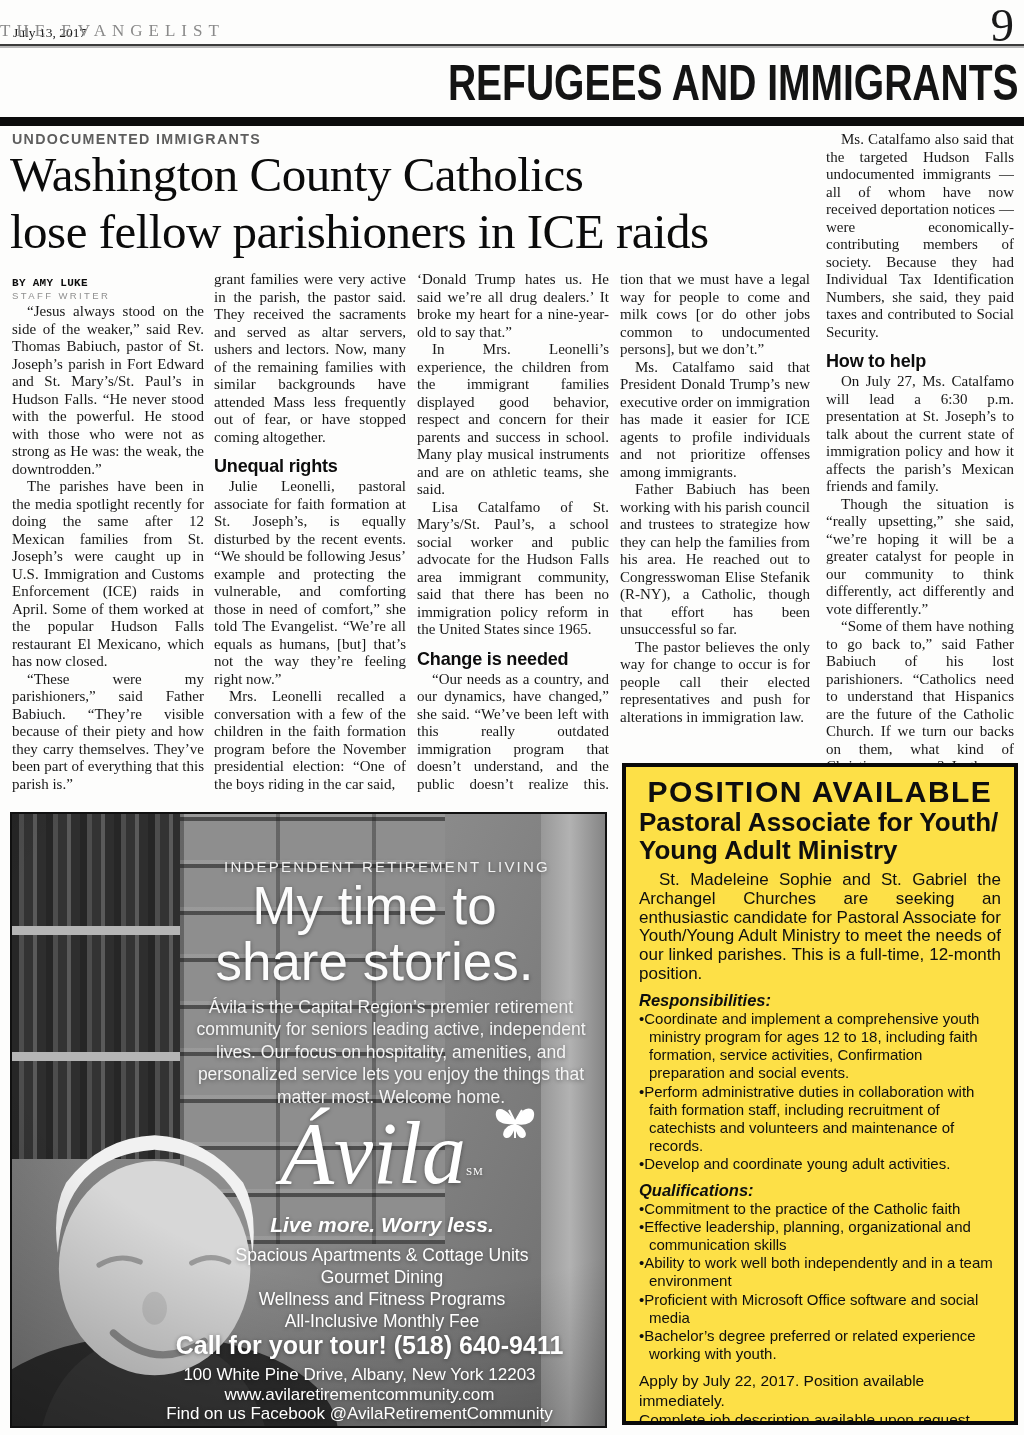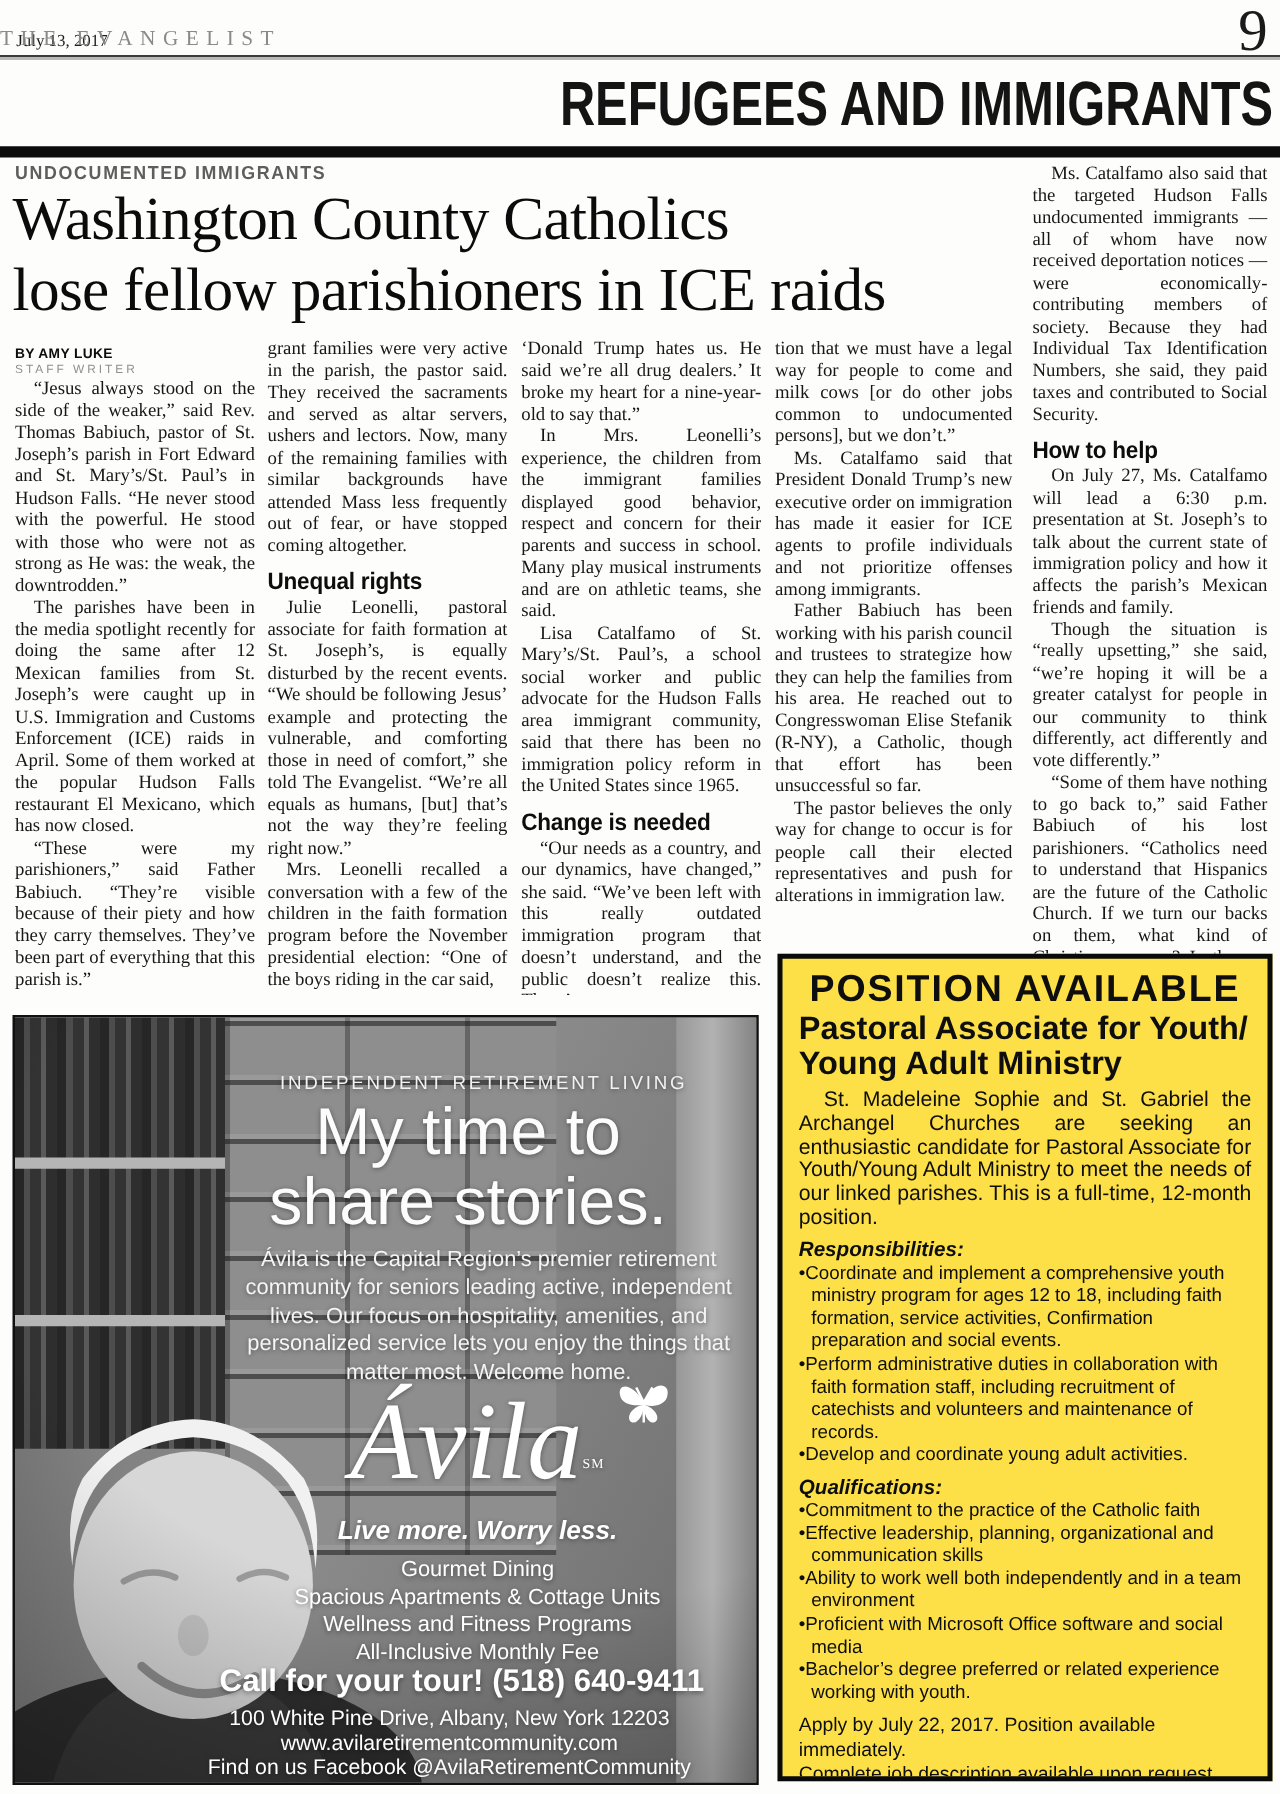--- a/index.html
+++ b/index.html
@@ -19,21 +19,21 @@
     font-family:"Liberation Sans",sans-serif;font-weight:bold;font-size:50px;line-height:56px;
     transform:scaleX(.78);transform-origin:100% 50%;color:#141414;}
   .black-bar{position:absolute;top:117px;left:0;width:1024px;height:9px;background:#0c0c0c;}
   
   .kicker{position:absolute;top:130px;left:12px;font-family:"Liberation Sans",sans-serif;
     font-weight:bold;font-size:15px;letter-spacing:1.4px;color:#5e5e5e;
     transform:scaleX(.95);transform-origin:0 50%;}
   .headline{position:absolute;top:146px;left:10px;width:812px;
     font-size:49px;line-height:57px;letter-spacing:-0.5px;color:#0b0b0b;font-weight:400;}
   .byline{position:absolute;top:277px;left:12px;font-family:"Liberation Sans",sans-serif;}
-  .byline .by{font-weight:bold;font-size:11px;letter-spacing:.3px;color:#0c0c0c;}
+  .byline .by{font-weight:bold;font-size:11px;letter-spacing:.3px;color:#0c0c0c;font-family:Liberation Mono, monospace;}
   .byline .role{font-size:9.5px;letter-spacing:2.4px;color:#8f8f8f;margin-top:1px;}
   
   .col{position:absolute;width:192px;font-size:15px;line-height:17.5px;
     text-align:justify;color:#171717;overflow:hidden;}
   .col p{margin:0;text-indent:15px;}
   .col p.cont{text-indent:0;}
   .col h3{margin:9px 0 2px;font-family:"Liberation Sans",sans-serif;font-size:19px;
     line-height:21px;letter-spacing:-0.2px;color:#0d0d0d;
     transform:scaleX(.95);transform-origin:0 50%;}
   #col1{left:12px;top:303px;height:490px;}
@@ -167,22 +167,22 @@
     <svg class="butterfly" viewBox="0 0 46 46">
       <path d="M23 24 C14 8 2 8 4 18 C5 25 14 27 22 26 Z" fill="#fff"></path>
       <path d="M23 24 C30 6 44 8 42 18 C41 26 31 28 24 26 Z" fill="#fff"></path>
       <path d="M22 26 C12 28 8 38 14 40 C19 41 23 32 23 27 Z" fill="#fff"></path>
       <path d="M24 26 C33 29 37 38 31 40 C26 41 23 32 23 27 Z" fill="#fff"></path>
       <path d="M23 24 L23 40 M23 24 L17 12 M23 24 L30 12" stroke="#fff" stroke-width="2" fill="none"></path>
     </svg>
   </div>
   <div class="ad-text ad-tagline">Live more. Worry less.</div>
   <div class="ad-text ad-features">
+    <div>Spacious Apartments &amp; Cottage Units</div>
     <div>Gourmet Dining</div>
-    <div>Spacious Apartments &amp; Cottage Units</div>
     <div>Wellness and Fitness Programs</div>
     <div>All-Inclusive Monthly Fee</div>
   </div>
   <div class="ad-text ad-cta">Call for your tour! (518) 640-9411</div>
   <div class="ad-text ad-contact">
     <div>100 White Pine Drive, Albany, New York 12203</div>
     <div>www.avilaretirementcommunity.com</div>
     <div>Find on us Facebook @AvilaRetirementCommunity</div>
   </div>
 </div>

